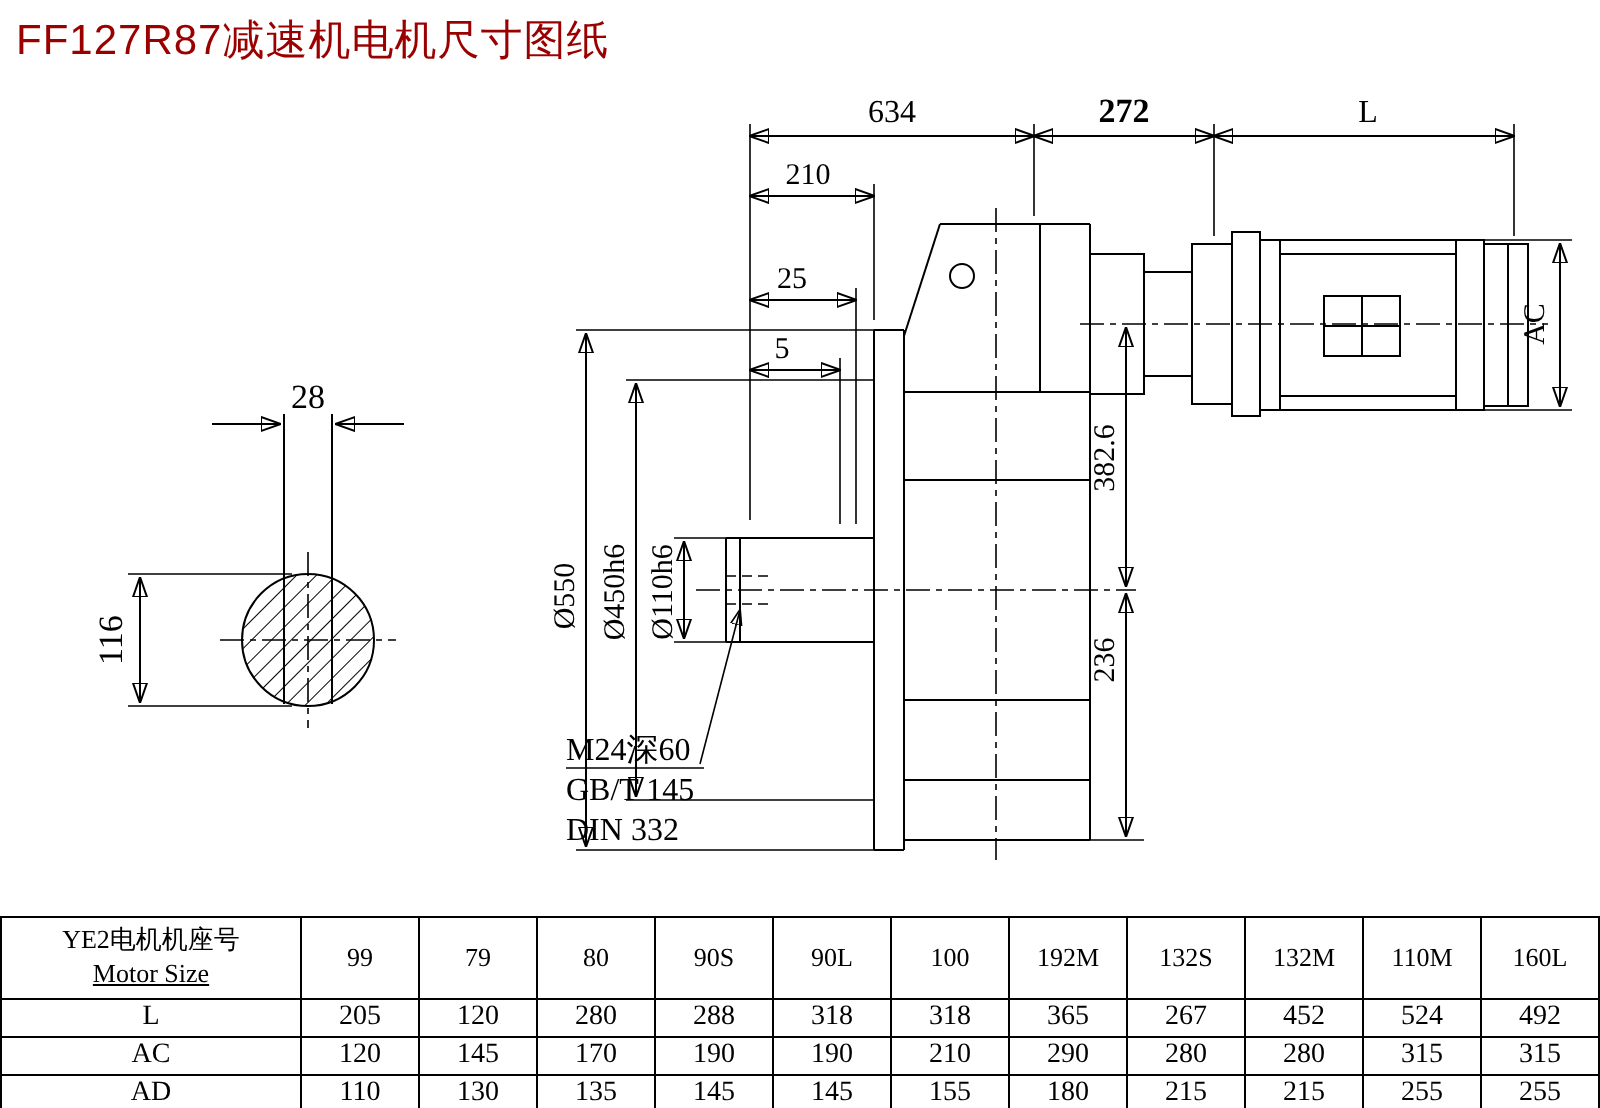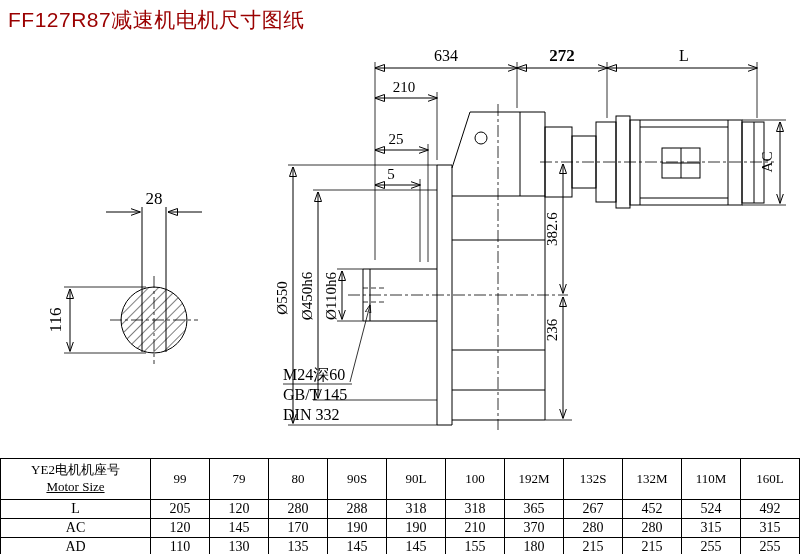--- a/index.html
+++ b/index.html
@@ -204,21 +204,21 @@
       <td>492</td>
     </tr>
     <tr>
       <td>AC</td>
       <td>120</td>
       <td>145</td>
       <td>170</td>
       <td>190</td>
       <td>190</td>
       <td>210</td>
-      <td>370</td>
+      <td>290</td>
       <td>280</td>
       <td>280</td>
       <td>315</td>
       <td>315</td>
     </tr>
     <tr>
       <td>AD</td>
       <td>110</td>
       <td>130</td>
       <td>135</td>

